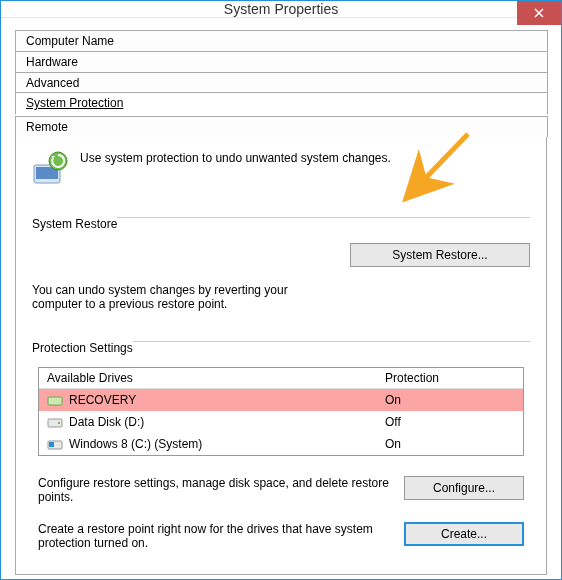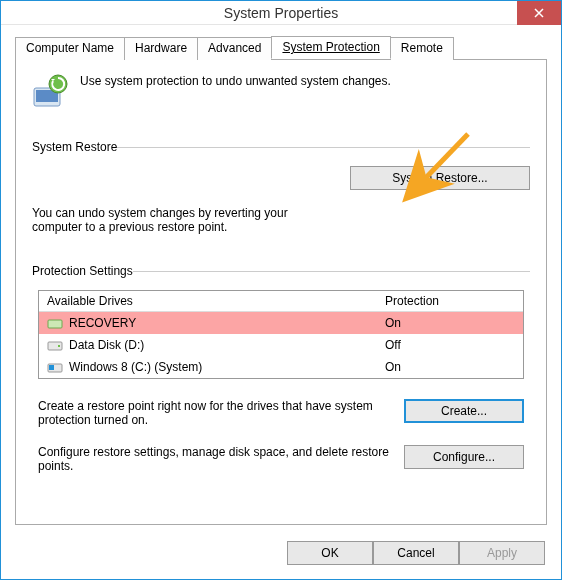--- a/index.html
+++ b/index.html
@@ -52,20 +52,21 @@
   .content {
     flex: 1;
     padding: 10px 14px 6px 14px;
     display: flex;
     flex-direction: column;
   }
   .tabs {
     display: flex;
     position: relative;
     z-index: 2;
+    flex-direction: column;
   }
   .tab {
     border: 1px solid #aaa;
     border-bottom: none;
     padding: 3px 10px;
     background: #fff;
     margin-right: -1px;
     cursor: pointer;
     position: relative;
   }
@@ -97,21 +98,20 @@
     margin-bottom: 26px;
     text-align: right;
   }
   .shield-icon {
     width: 36px;
     height: 36px;
     flex-shrink: 0;
   }
   .section-header {
     display: flex;
-    align-items: center;
     margin: 4px 0 12px 0;
   }
   .section-header .lbl {
     white-space: nowrap;
   }
   .section-header .line {
     flex: 1;
     height: 1px;
     background: #ccc;
   }
@@ -266,27 +266,27 @@
                 <rect x="1" y="5" width="14" height="8" rx="1" fill="#e8e8e8" stroke="#999"></rect>
                 <rect x="2" y="6" width="5" height="5" fill="#2191d8"></rect>
               </svg>
             <span>Windows 8 (C:) (System)</span>
           </div>
           <div class="col">On</div>
         </div>
       </div>
 
       <div class="cfg-row">
+        <div class="text">Configure restore settings, manage disk space, and delete restore points.</div>
+        <button class="wbtn small">Configure...</button>
+      </div>
+
+      <div class="cfg-row">
         <div class="text">Create a restore point right now for the drives that have system protection turned on.</div>
         <button class="wbtn small primary">Create...</button>
-      </div>
-
-      <div class="cfg-row">
-        <div class="text">Configure restore settings, manage disk space, and delete restore points.</div>
-        <button class="wbtn small">Configure...</button>
       </div>
 
     </div>
   </div>
 
   <div class="bottom-buttons">
     <button class="wbtn">OK</button>
     <button class="wbtn">Cancel</button>
     <button class="wbtn" disabled="">Apply</button>
   </div>

